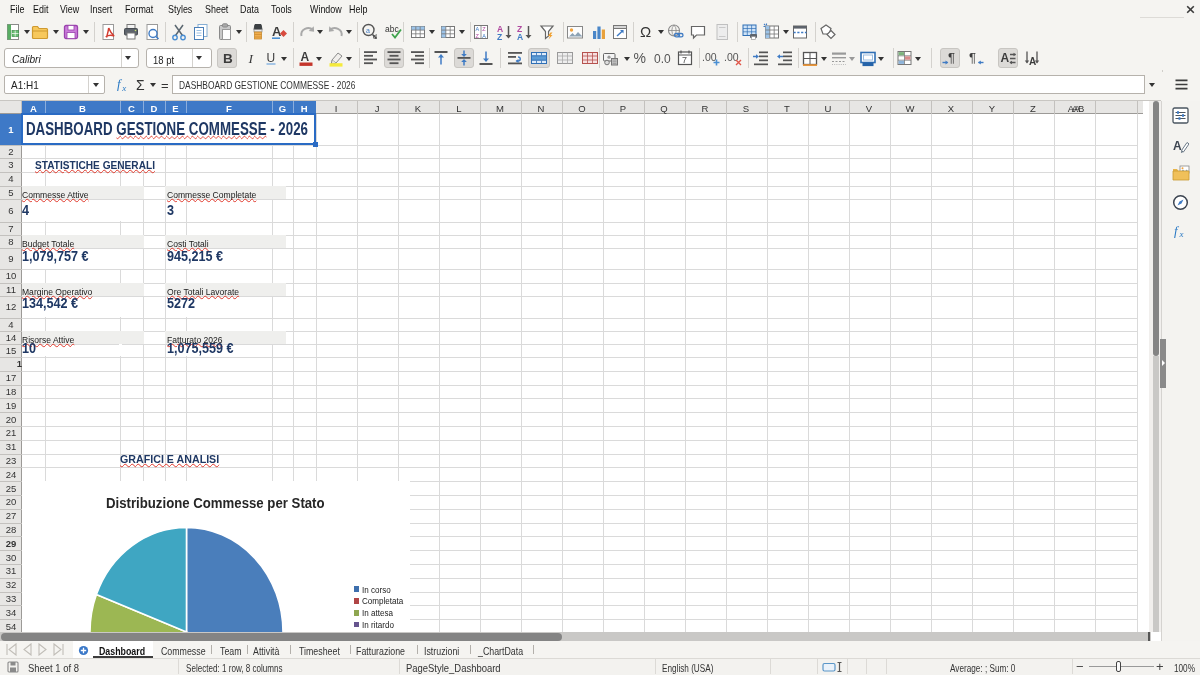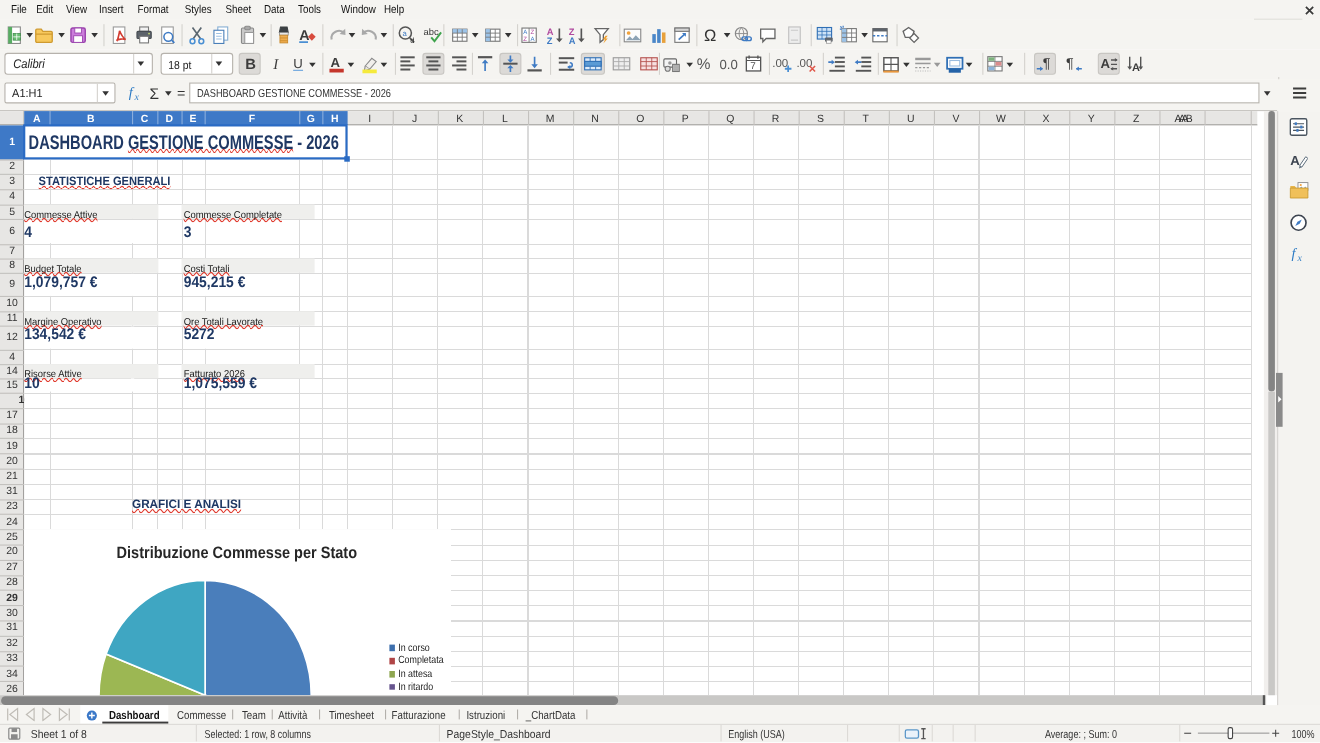--- a/index.html
+++ b/index.html
@@ -550,21 +550,21 @@
 <div class="txt" style="left:11px;top:551.6px;transform:translateX(-50%);font-size:9.5px;font-weight:normal;color:#333">30</div>
 <div class="ab" style="left:0;top:550.2px;width:22px;height:1px;background:#c3c1be"></div>
 <div class="txt" style="left:11px;top:565.4px;transform:translateX(-50%);font-size:9.5px;font-weight:normal;color:#333">31</div>
 <div class="ab" style="left:0;top:564.0px;width:22px;height:1px;background:#c3c1be"></div>
 <div class="txt" style="left:11px;top:579.2px;transform:translateX(-50%);font-size:9.5px;font-weight:normal;color:#333">32</div>
 <div class="ab" style="left:0;top:577.8px;width:22px;height:1px;background:#c3c1be"></div>
 <div class="txt" style="left:11px;top:593.0px;transform:translateX(-50%);font-size:9.5px;font-weight:normal;color:#333">33</div>
 <div class="ab" style="left:0;top:591.6px;width:22px;height:1px;background:#c3c1be"></div>
 <div class="txt" style="left:11px;top:606.8px;transform:translateX(-50%);font-size:9.5px;font-weight:normal;color:#333">34</div>
 <div class="ab" style="left:0;top:605.4px;width:22px;height:1px;background:#c3c1be"></div>
-<div class="txt" style="left:11px;top:620.6px;transform:translateX(-50%);font-size:9.5px;font-weight:normal;color:#333">26</div>
+<div class="txt" style="left:11px;top:620.6px;transform:translateX(-50%);font-size:9.5px;font-weight:normal;color:#333">54</div>
 <div class="ab" style="left:0;top:619.2px;width:22px;height:1px;background:#c3c1be"></div>
 <svg class="i" style="left:22px;top:114px" width="1121" height="518" viewBox="0 0 1121 518">
     <rect width="1121" height="518" fill="#fff"></rect>
     <g stroke="#dadada" stroke-width="1" shape-rendering="crispEdges">
       <line x1="23.5" y1="0" x2="23.5" y2="518"></line>
       <line x1="98.5" y1="0" x2="98.5" y2="518"></line>
       <line x1="121.5" y1="0" x2="121.5" y2="518"></line>
       <line x1="143.5" y1="0" x2="143.5" y2="518"></line>
       <line x1="164.5" y1="0" x2="164.5" y2="518"></line>
       <line x1="250.5" y1="0" x2="250.5" y2="518"></line>

